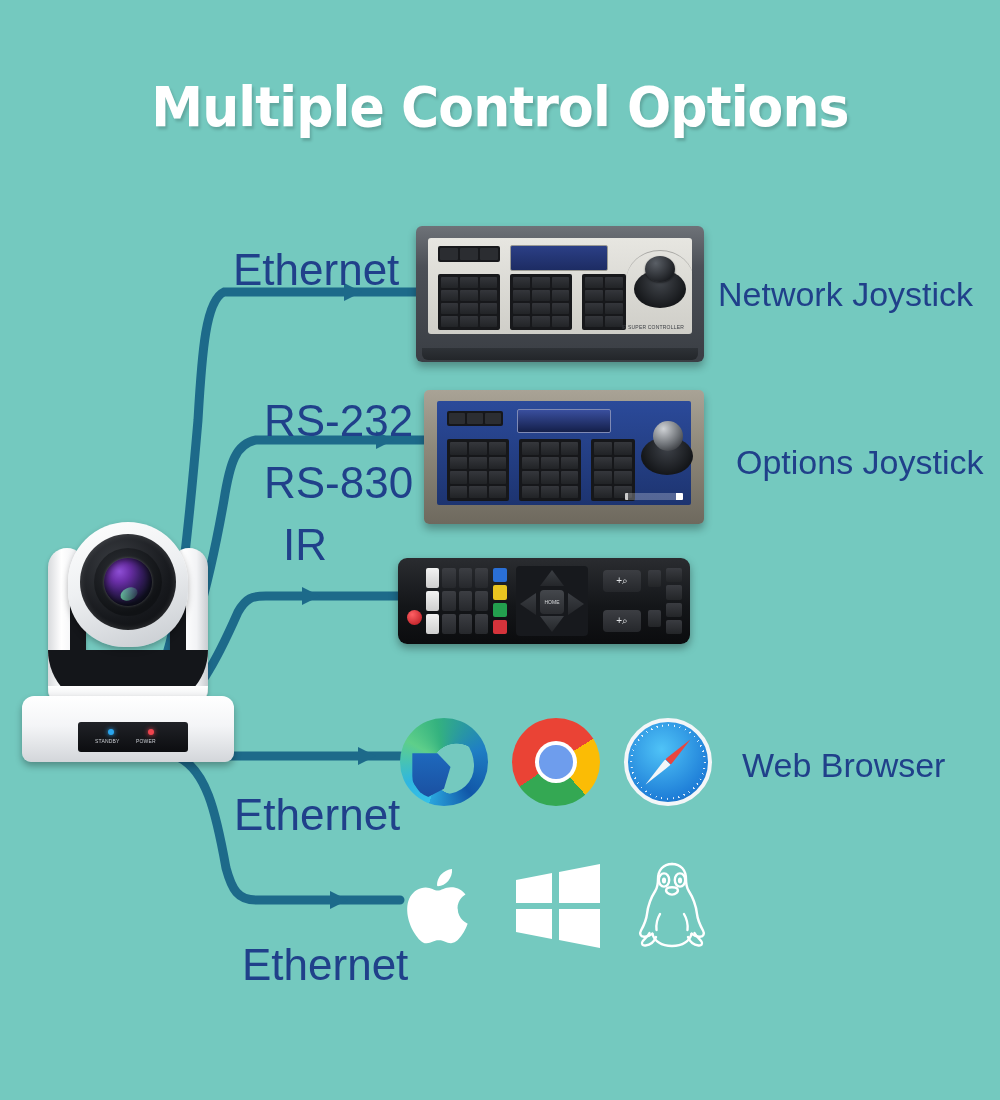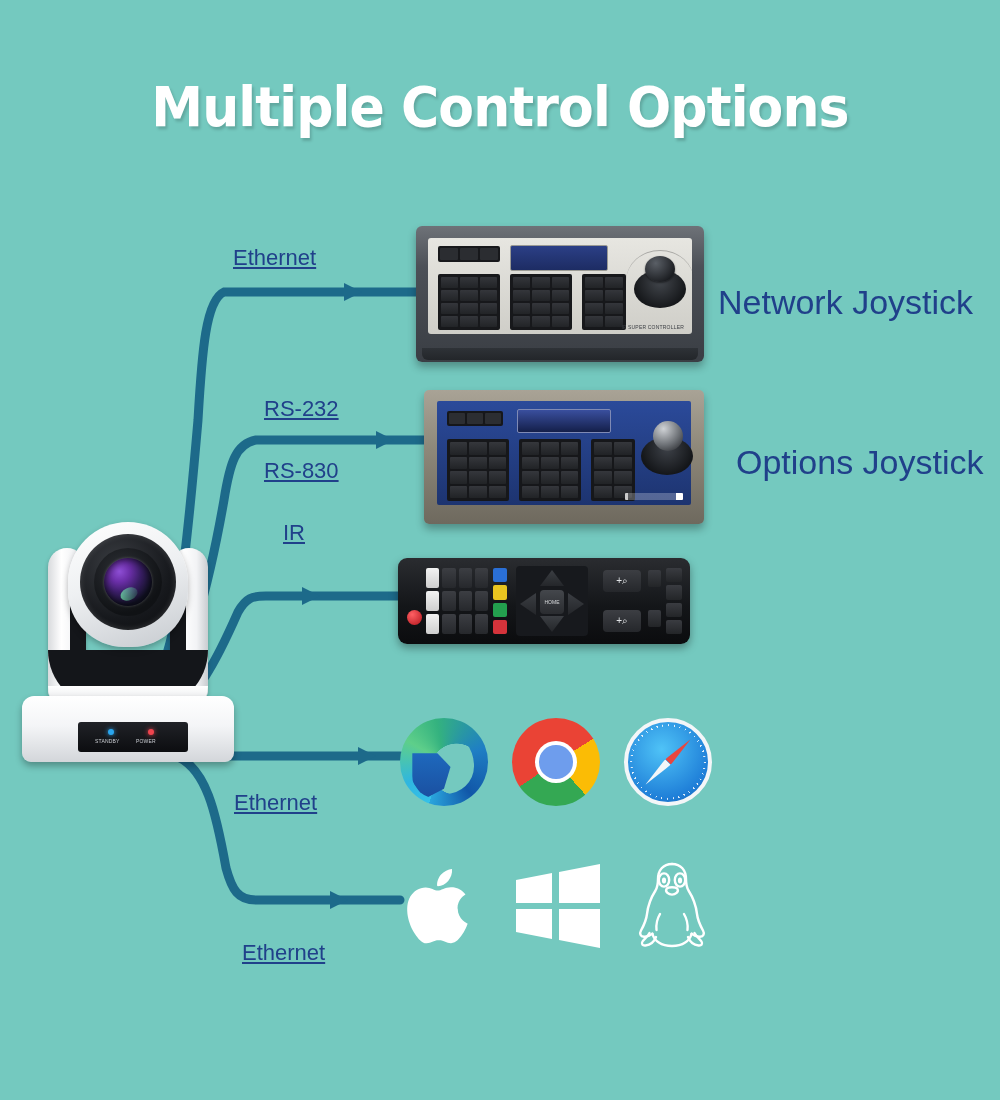--- a/index.html
+++ b/index.html
@@ -16,21 +16,21 @@
     position:absolute;left:0;top:74px;width:1000px;text-align:center;
     font-size:56px;font-weight:bold;color:#ffffff;letter-spacing:-1px;
     transform:scaleX(.93);transform-origin:50% 50%;
     text-shadow:2px 3px 3px rgba(0,0,0,.17);
     font-family:"DejaVu Sans","Liberation Sans",sans-serif;
   }
 
   
   .lbl{position:absolute;color:#20408a;font-size:33px;white-space:nowrap;}
   .lbl-r{font-size:34px;}
-  .bus{font-size:22px;text-decoration:underline;}
+  .bus{font-size:44px;}
 
   
   #wires{position:absolute;left:0;top:0;width:1000px;height:1100px;}
 
   
   .camera{position:absolute;left:12px;top:500px;width:240px;height:265px;}
   .cam-arm{position:absolute;width:38px;height:150px;background:
       linear-gradient(90deg,#d8dadd 0%,#ffffff 35%,#f2f3f5 70%,#c9ccd0 100%);
       border-radius:19px 19px 6px 6px;box-shadow:0 2px 4px rgba(0,0,0,.25);}
   .cam-arm.l{left:36px;top:48px;}
@@ -232,22 +232,23 @@
     </g>
   </svg>
 
   <div class="lbl bus" style="left:233px;top:245px;">Ethernet</div>
   <div class="lbl bus" style="left:264px;top:396px;">RS-232</div>
   <div class="lbl bus" style="left:264px;top:458px;">RS-830</div>
   <div class="lbl bus" style="left:283px;top:520px;">IR</div>
   <div class="lbl bus" style="left:234px;top:790px;">Ethernet</div>
   <div class="lbl bus" style="left:242px;top:940px;">Ethernet</div>
 
-  <div class="lbl lbl-r" style="left:718px;top:275px;margin-top:8px;">Network Joystick</div>
+  <div class="lbl lbl-r" style="left:718px;top:275px;">Network Joystick</div>
   <div class="lbl lbl-r" style="left:736px;top:443px;">Options Joystick</div>
+  <div class="lbl lbl-r" style="left:742px;top:746px;">Web Browser</div>
 
   <div class="camera">
     <div class="cam-arm l">
         <div class="cam-arm-in"></div>
       </div>
     <div class="cam-arm r">
         <div class="cam-arm-in"></div>
       </div>
     <div class="cam-yoke"></div>
     <div class="cam-yoke-lip"></div>

